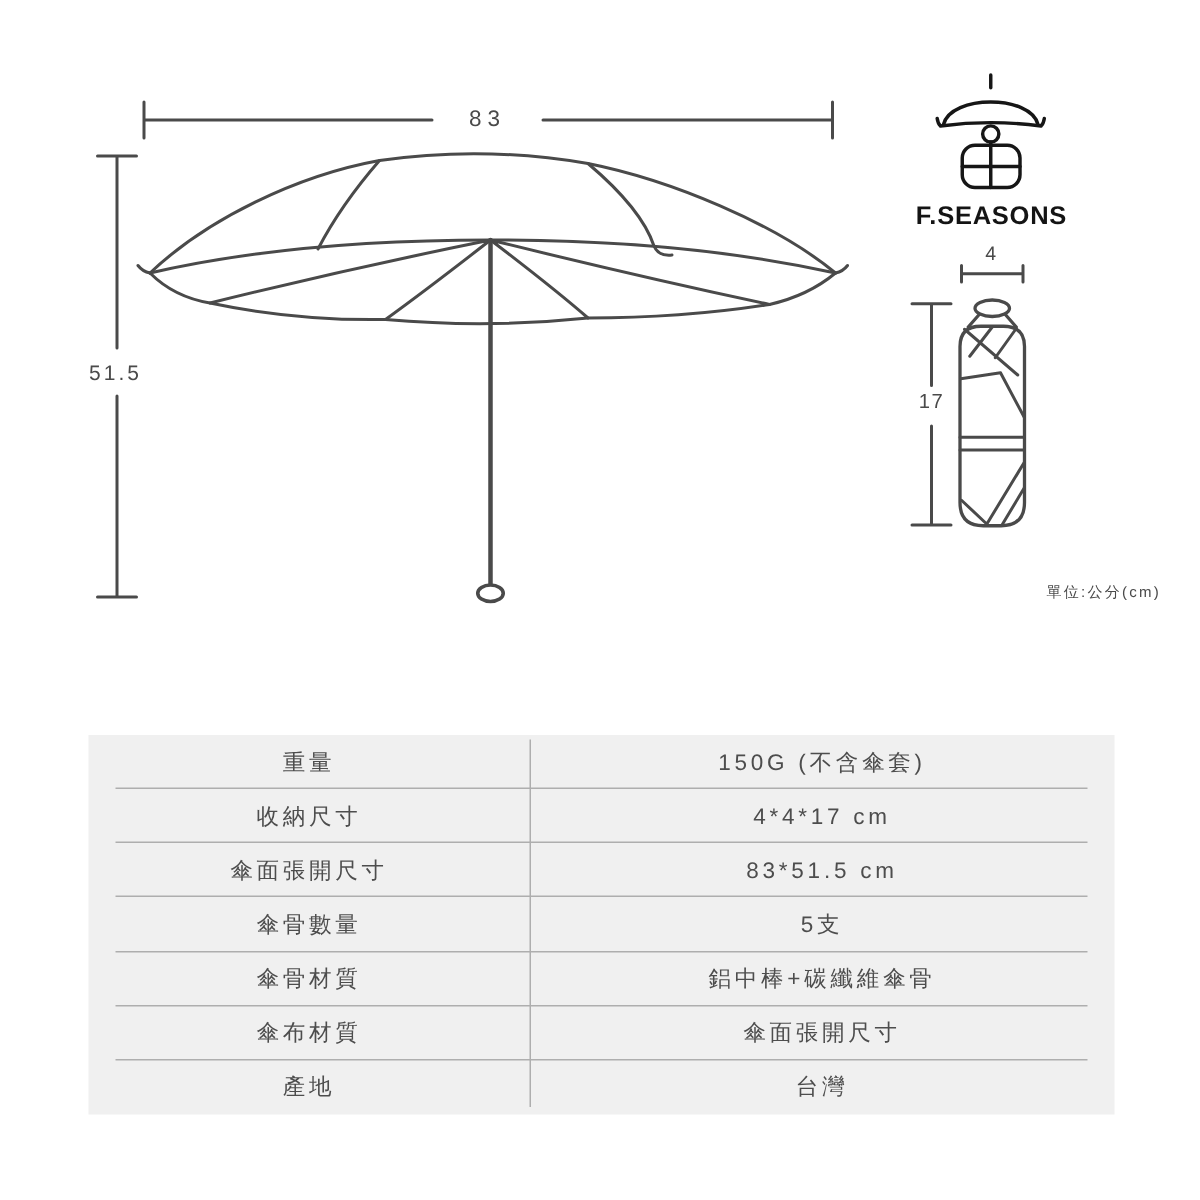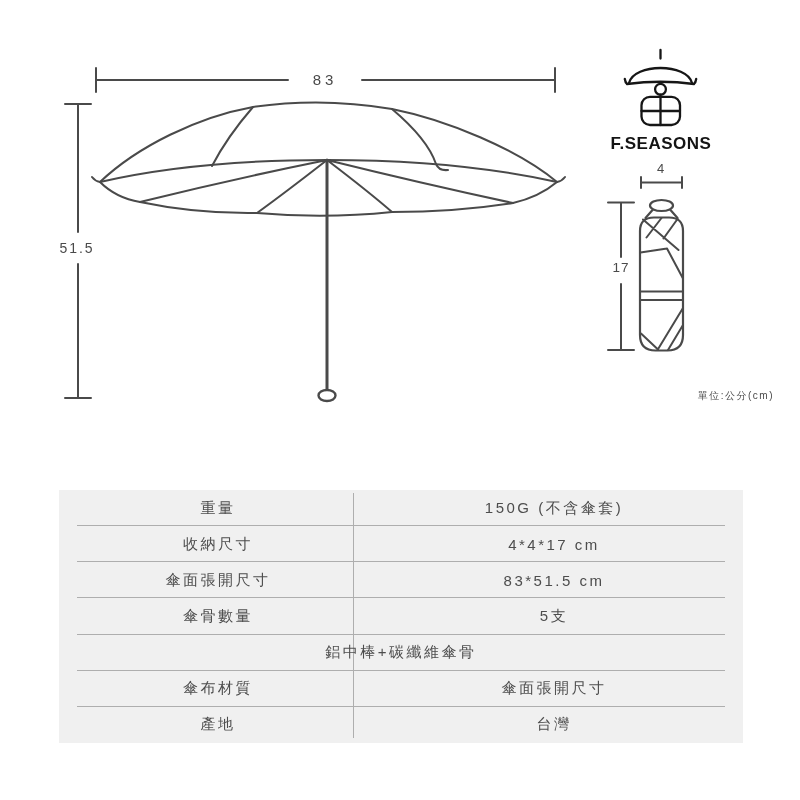--- a/index.html
+++ b/index.html
@@ -22,21 +22,21 @@
   }
   #spec-table .col-divider{
     position:absolute;left:294px;top:3px;bottom:5px;width:1px;background:#aeaeae;
   }
   .spec-row{flex:1 1 0;display:flex;position:relative;}
   .spec-row:not(:last-child)::after{
     content:"";position:absolute;left:18px;right:18px;bottom:0;height:1px;background:#aeaeae;
   }
   .spec-cell{display:flex;align-items:center;justify-content:center;
     font-size:15px;letter-spacing:2.5px;color:#4d4d4d;}
-  .spec-cell.label{width:294px;padding-left:12px;}
+  .spec-cell.label{width:294px;}
   .spec-cell.value{flex:1;border-radius:10px;}
 </style>
 </head>
 <body>
 
 <div id="canvas">
 
   <svg id="drawing-svg" width="800" height="470" viewBox="0 0 800 470" fill="none" stroke-linecap="round" stroke-linejoin="round">
 
     <path stroke="#4a4a4a" stroke-width="2" d="M96,68 L96,92 M96,80 L288,80 M362,80 L555,80 M555,68 L555,92"></path>
@@ -100,20 +100,21 @@
     </div>
     <div class="spec-row">
       <div class="spec-cell label">傘面張開尺寸</div>
       <div class="spec-cell value">83*51.5 cm</div>
     </div>
     <div class="spec-row">
       <div class="spec-cell label">傘骨數量</div>
       <div class="spec-cell value">5支</div>
     </div>
     <div class="spec-row">
+      <div class="spec-cell label">傘骨材質</div>
       <div class="spec-cell value">鋁中棒+碳纖維傘骨</div>
     </div>
     <div class="spec-row">
       <div class="spec-cell label">傘布材質</div>
       <div class="spec-cell value">傘面張開尺寸</div>
     </div>
     <div class="spec-row">
       <div class="spec-cell label">產地</div>
       <div class="spec-cell value">台灣</div>
     </div>

